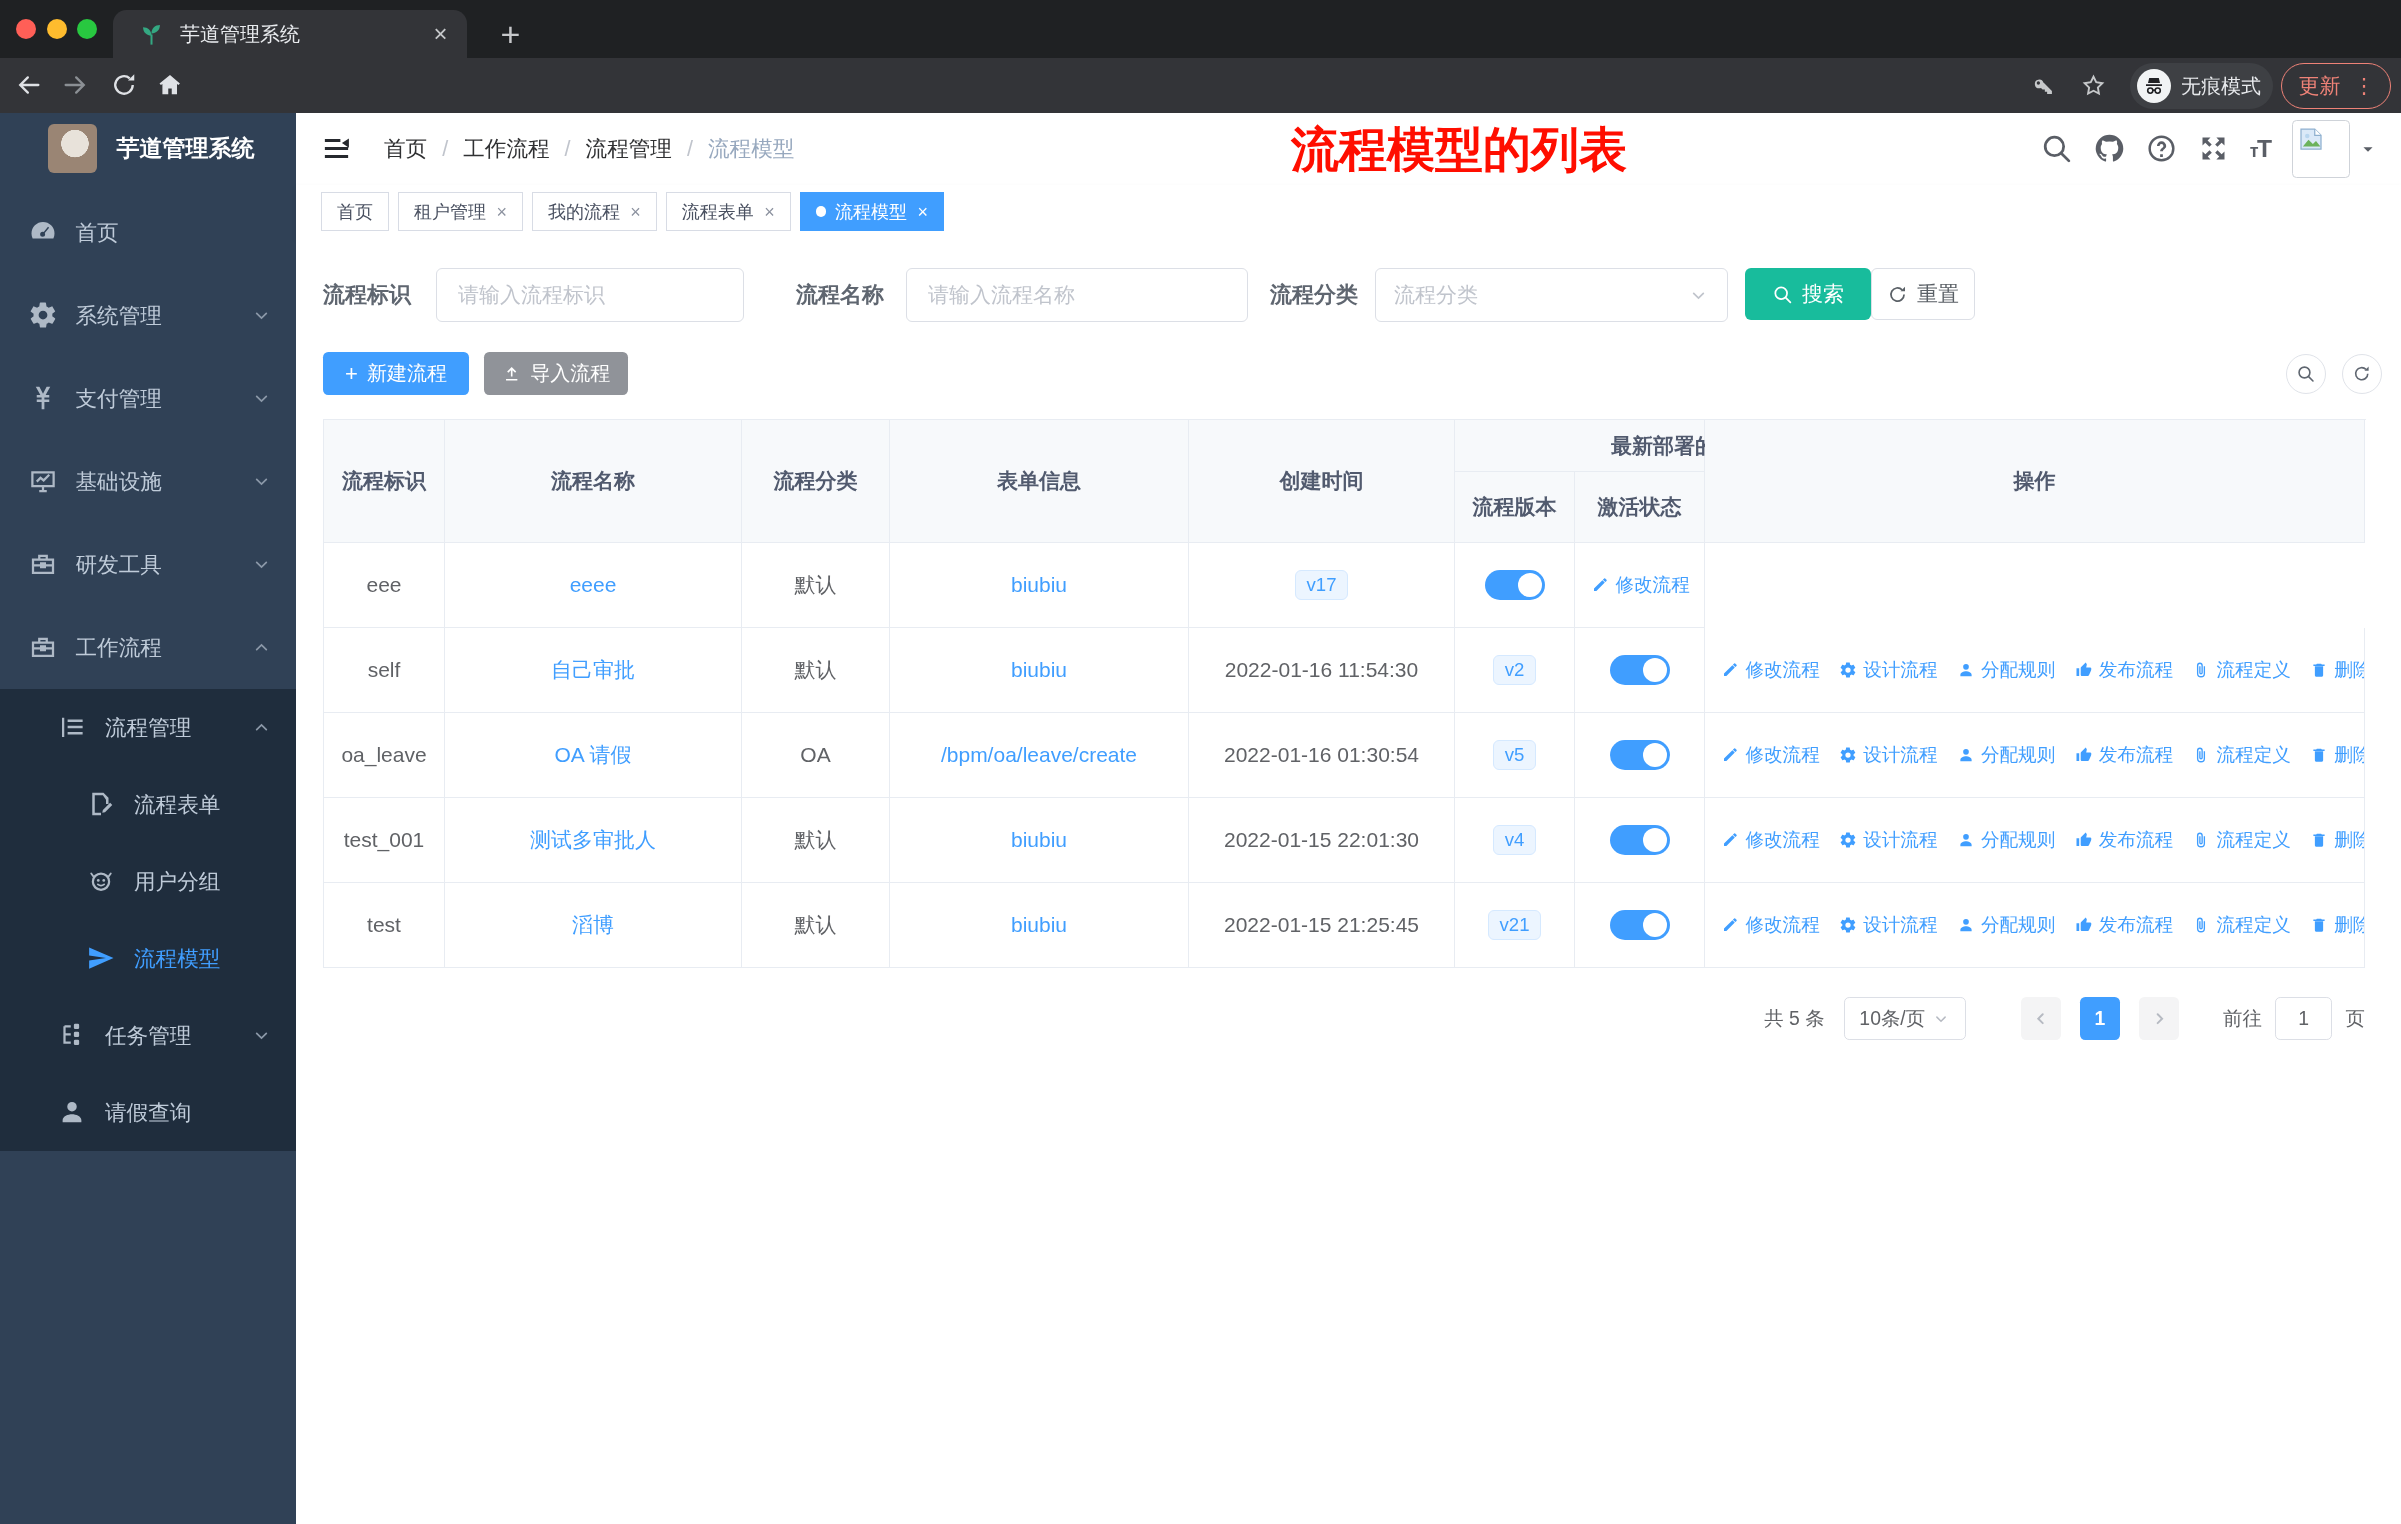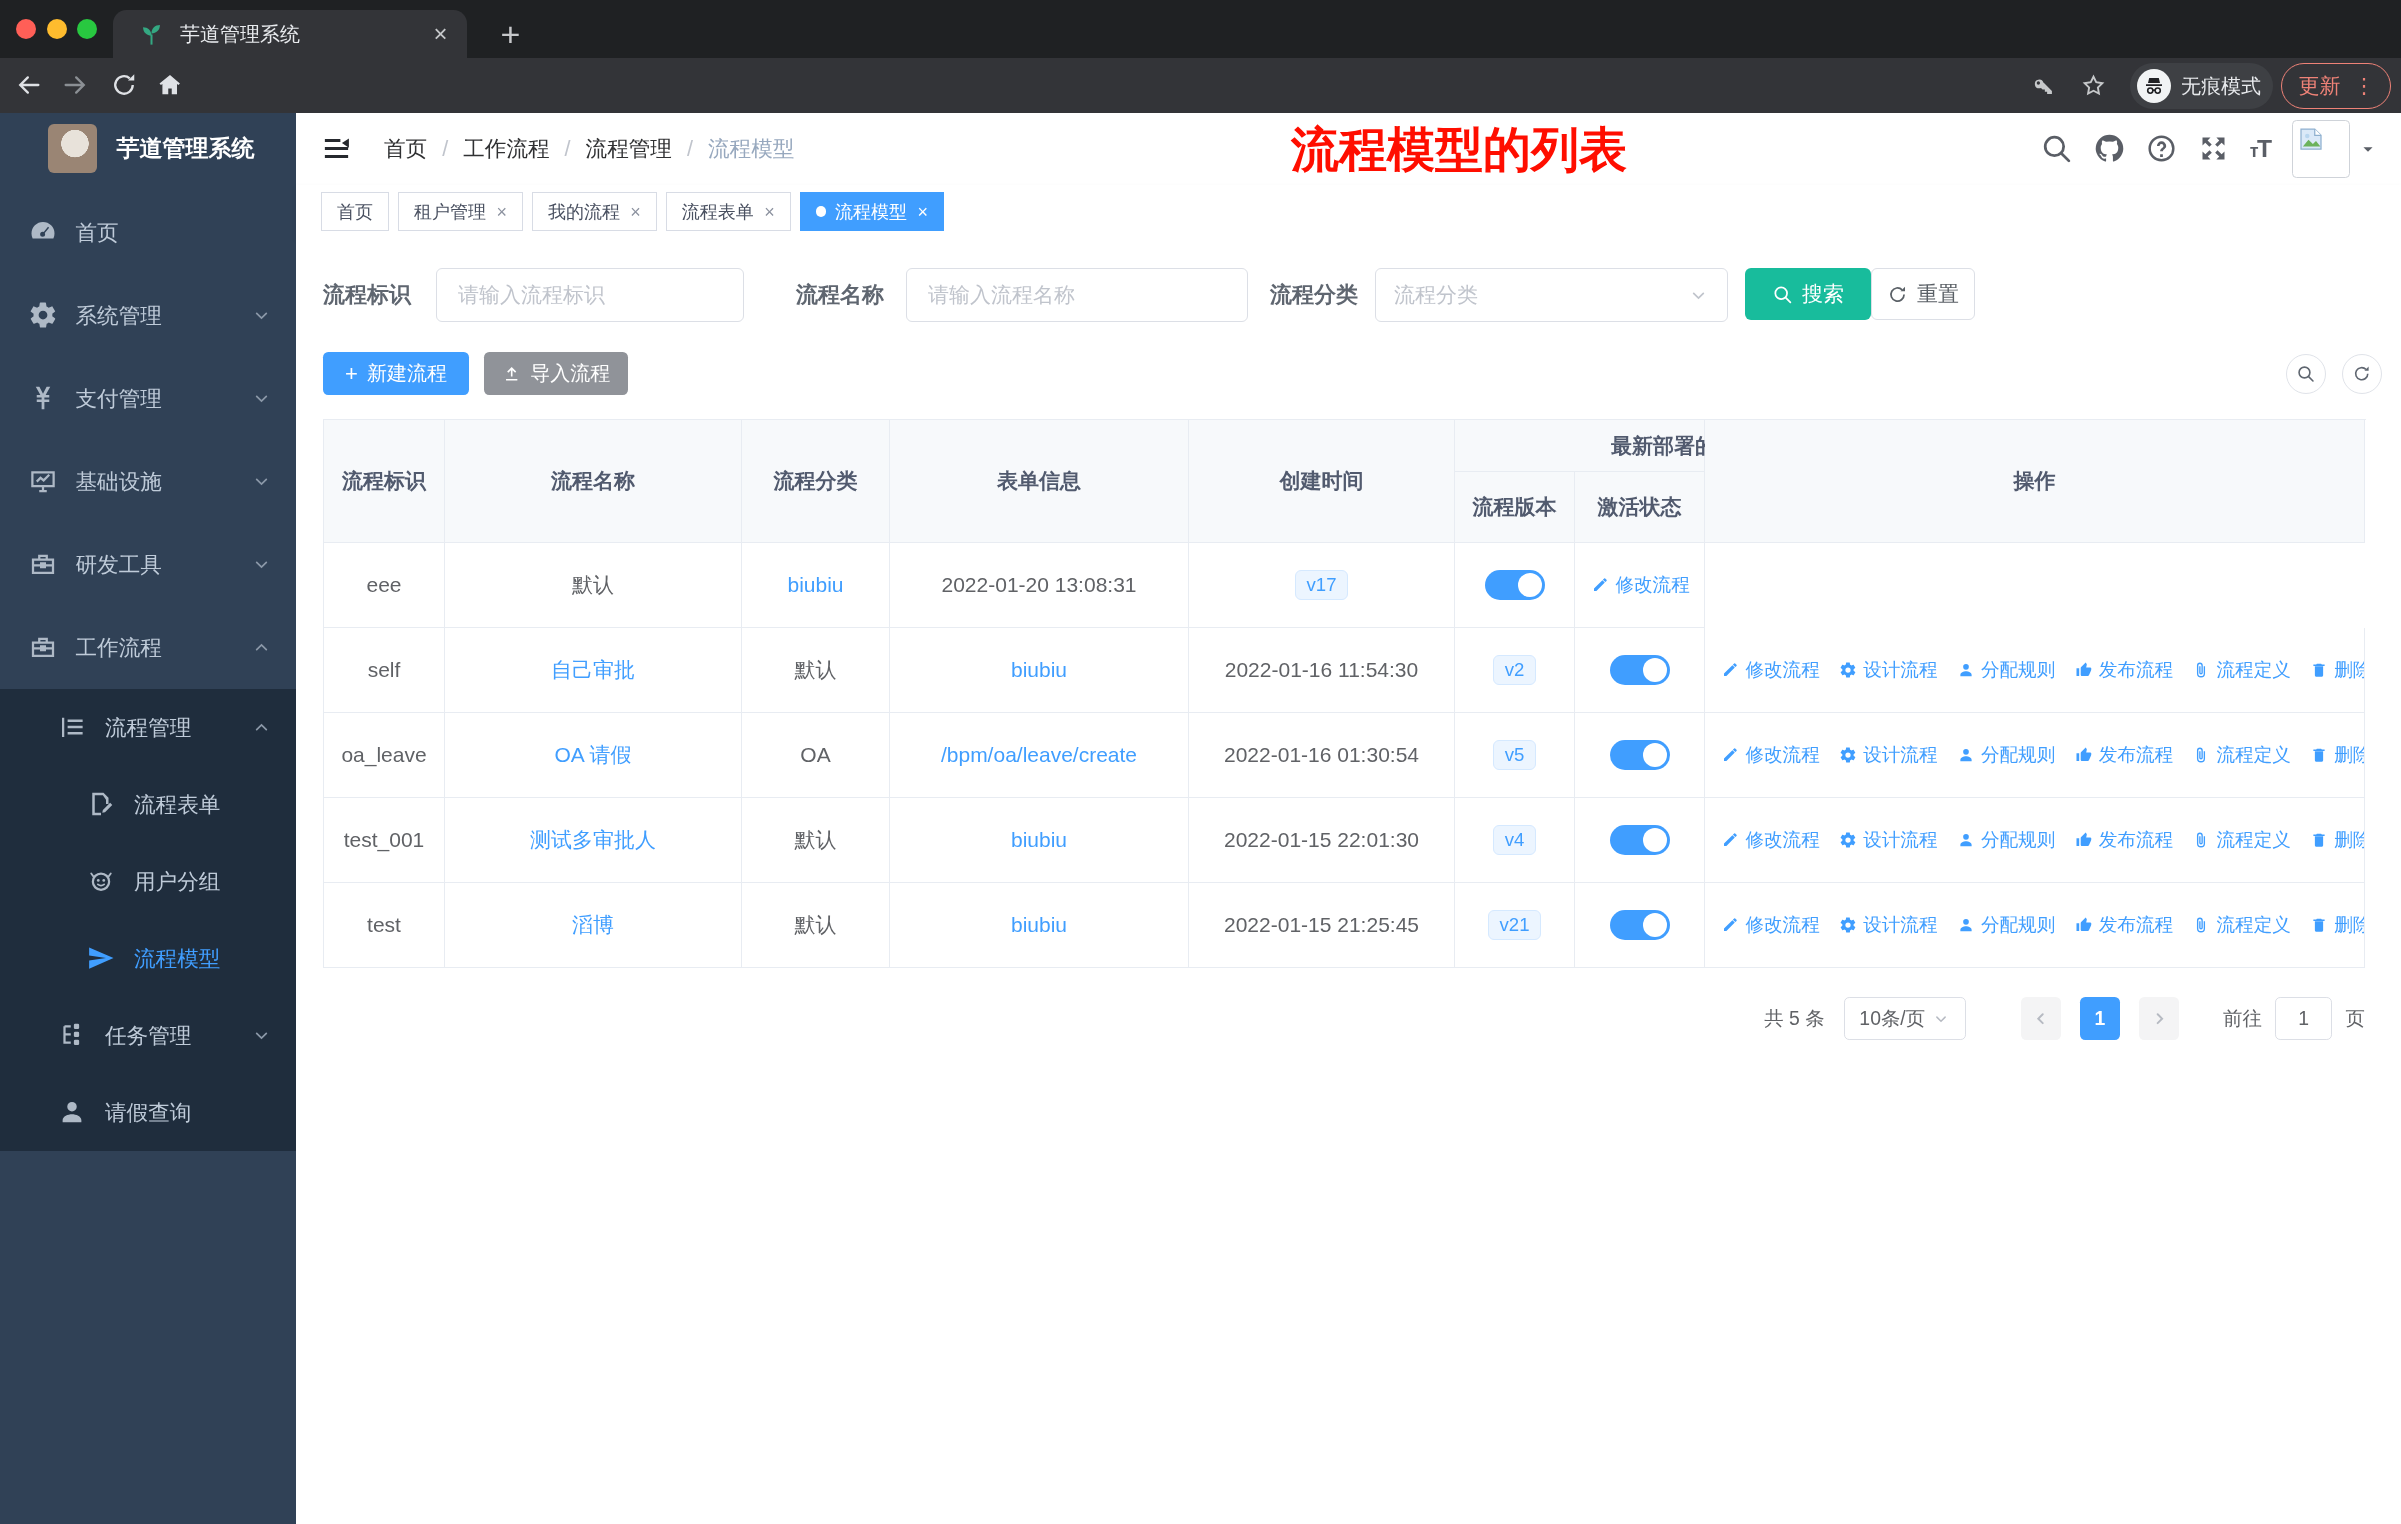--- a/index.html
+++ b/index.html
@@ -513,23 +513,23 @@
         <div class="th hg">
             <span class="group-label">最新部署的流程定义</span>
           </div>
         <div class="th h6">流程版本</div>
         <div class="th h7">激活状态</div>
         <div class="th hops">操作</div>
       </div>
       <div id="tbody">
           <div class="trow">
             <div class="td">eee</div>
+            <div class="td link">eeee</div>
             <div class="td">默认</div>
             <div class="td link">biubiu</div>
-            <div class="td">2022-01-20 13:08:31</div>
             <div class="td">
               <span class="vtag">v17</span>
             </div>
             <div class="td">
               <span class="sw"></span>
             </div>
             <div class="td tops">
               <span class="act">
                 <span class="ic">
                   <svg viewBox="0 0 24 24">

